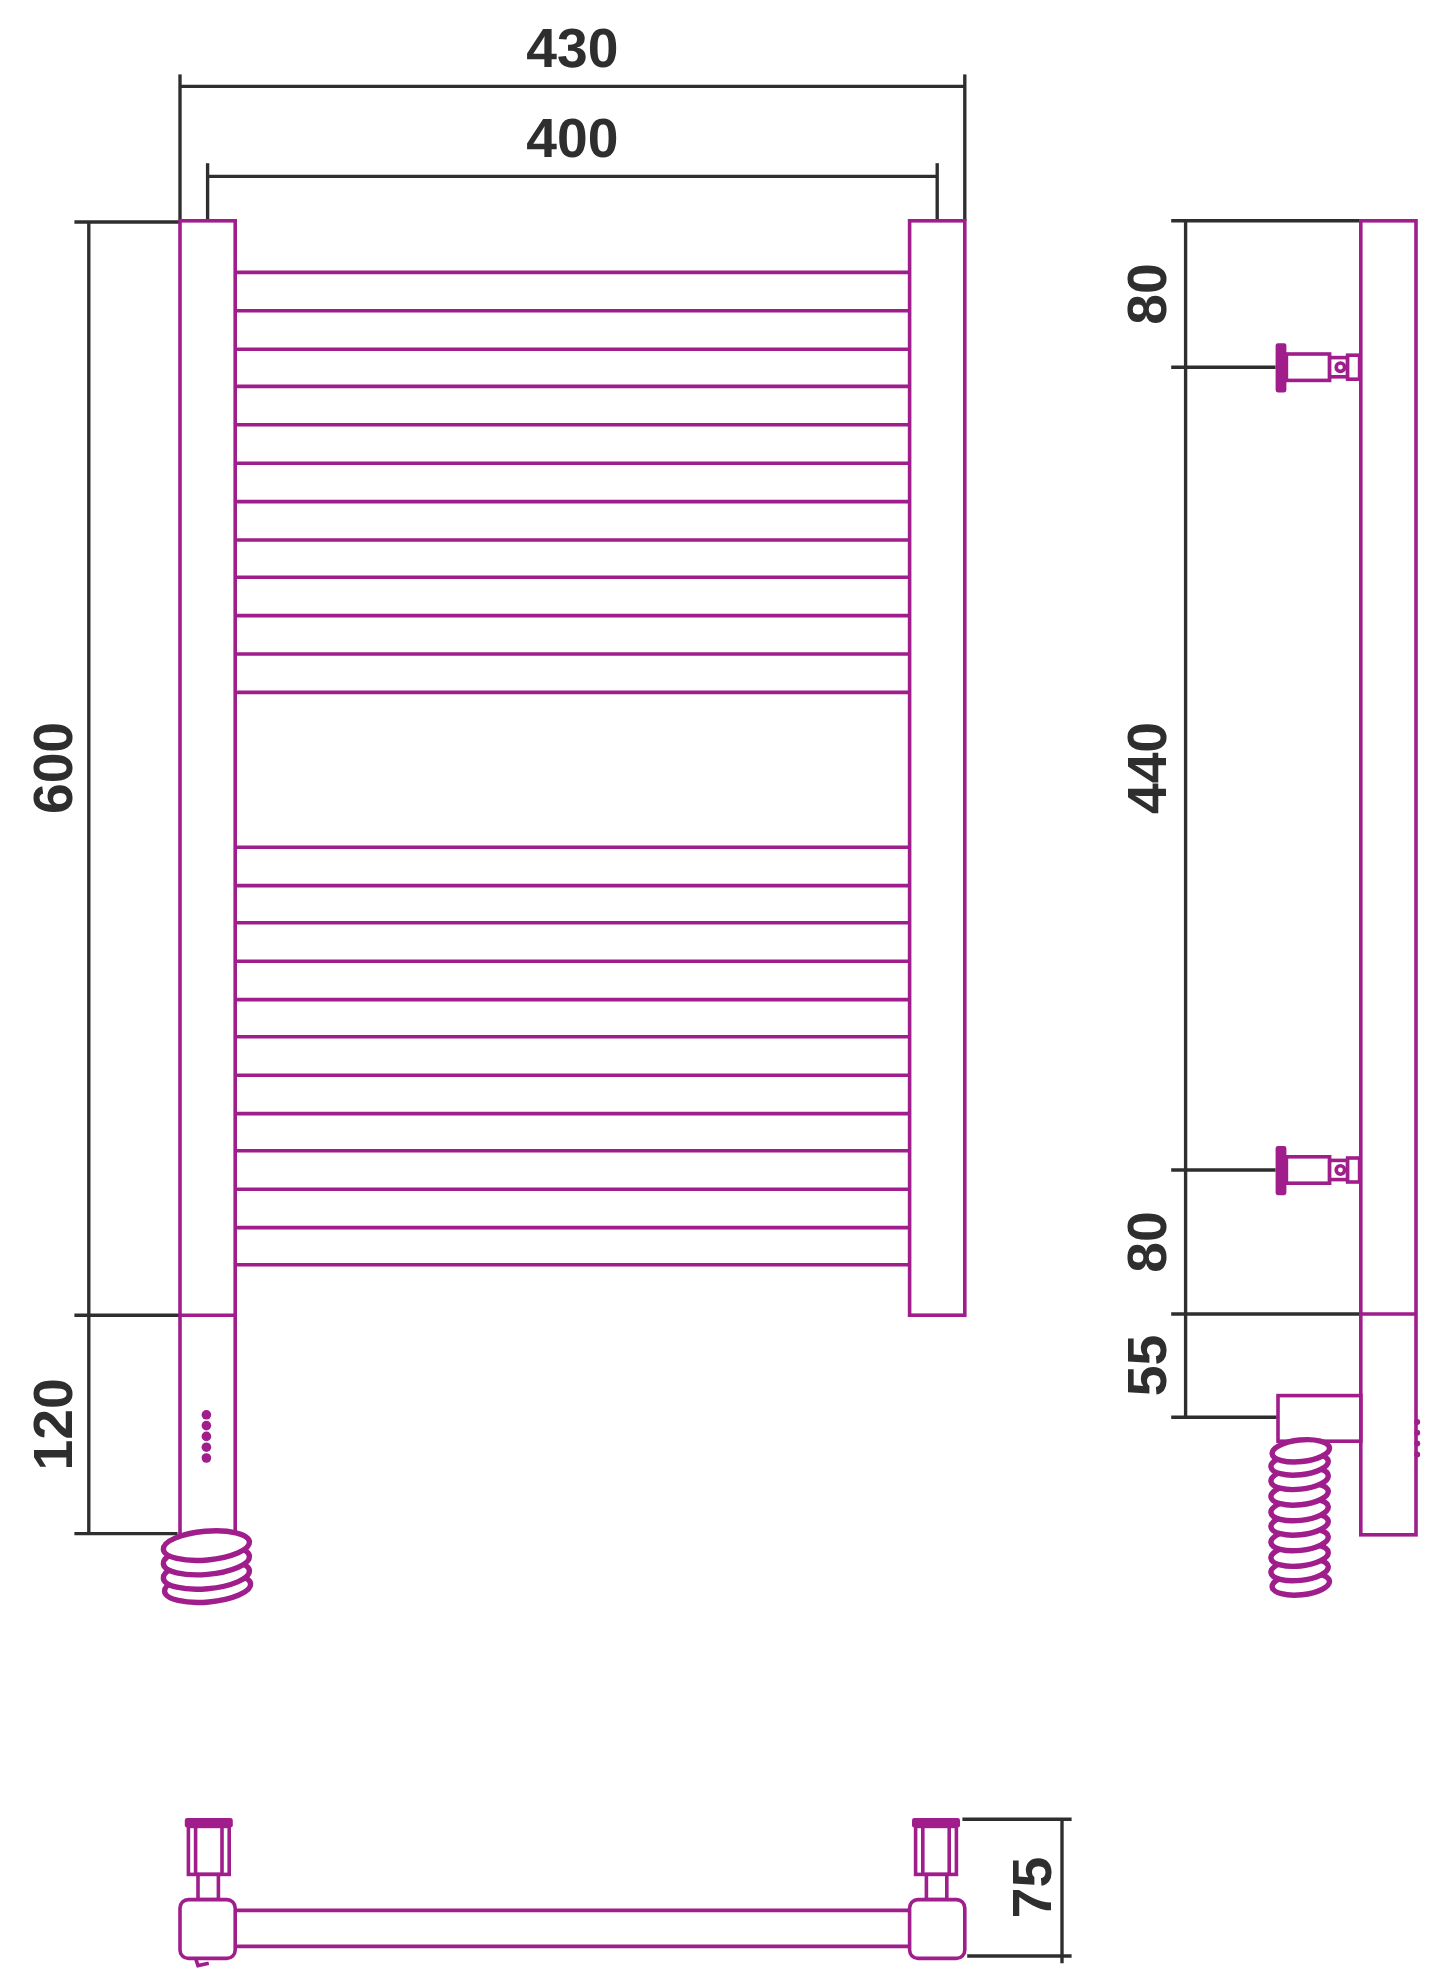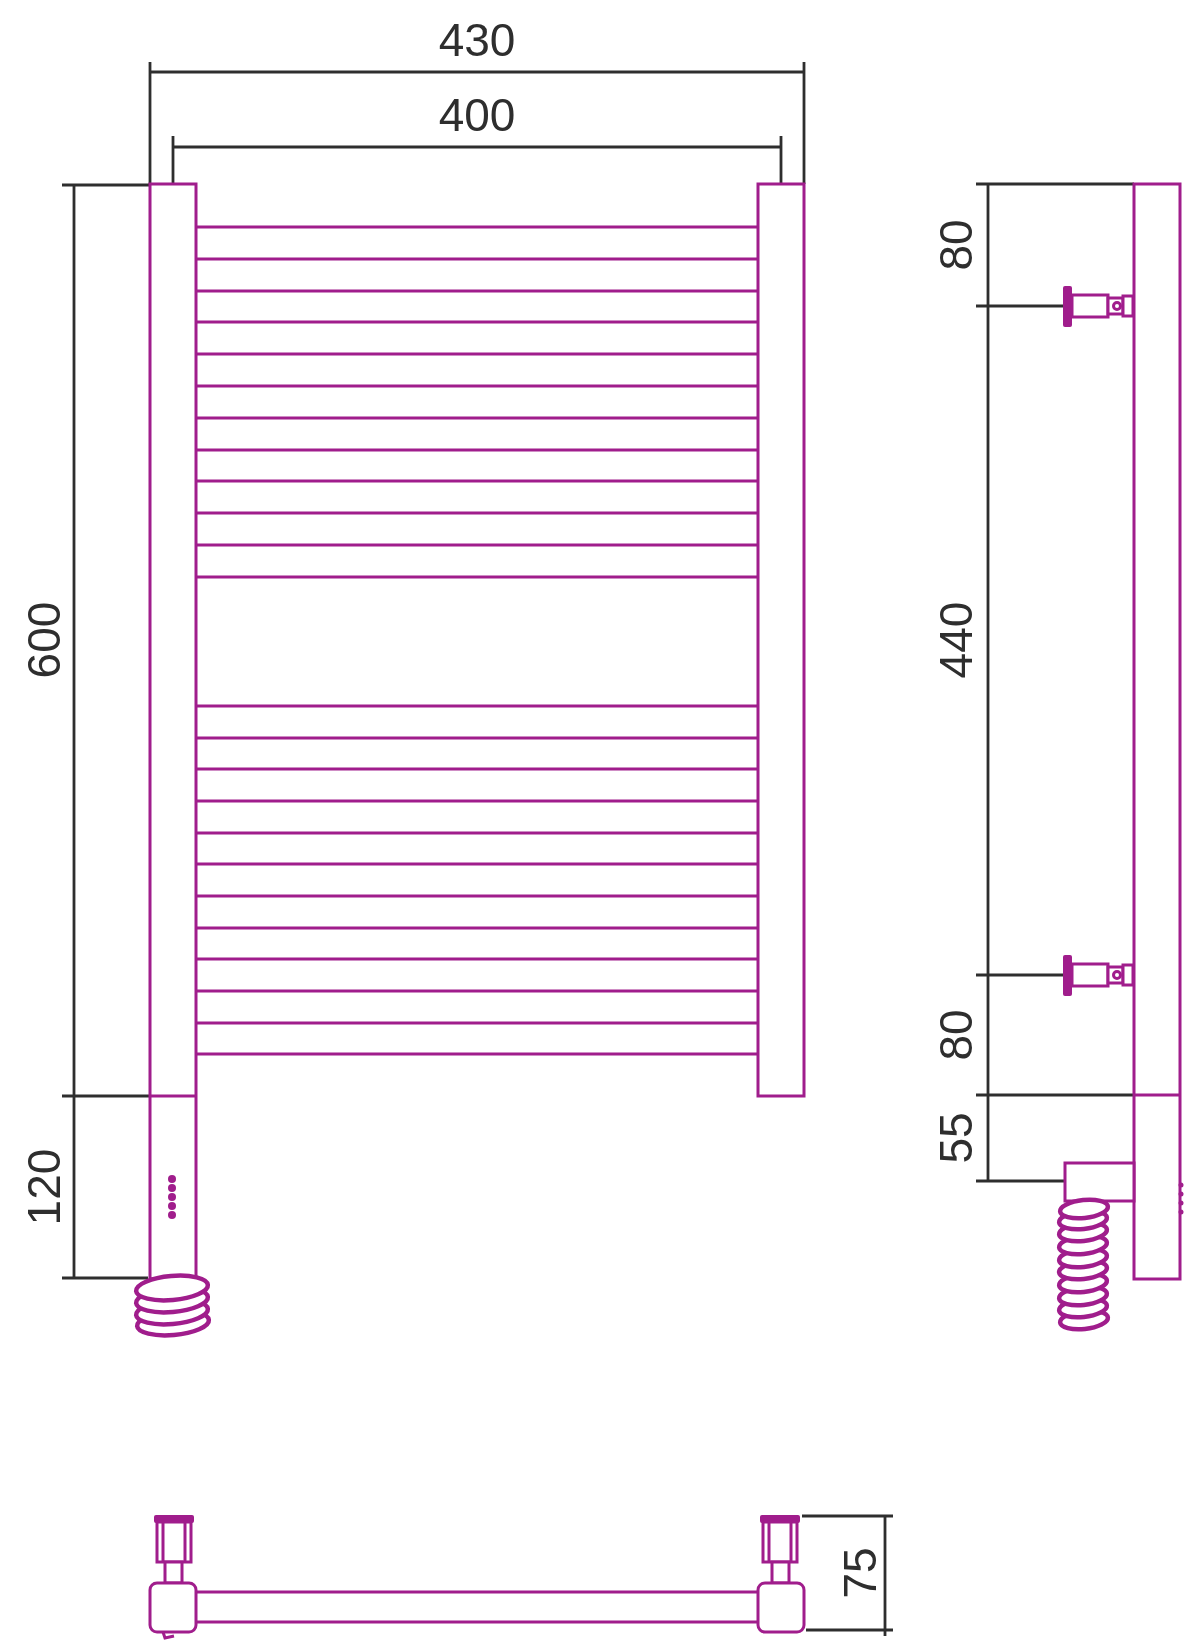--- a/index.html
+++ b/index.html
@@ -1,21 +1,21 @@
 <!DOCTYPE html>
 <html style="--mg: #A01D8C; --ink: #2E2E2E; --bg: #FFFFFF;"><head>
 <meta charset="utf-8">
 <style>
   :root{
     --mg:#A01D8C;
     --ink:#2E2E2E;
     --bg:#FFFFFF;
   }
   html,body{margin:0;padding:0;background:var(--bg);}
-  .stage{width:1200px;height:1651px;background:var(--bg);position:relative;overflow:hidden;}
+  .stage{width:1200px;height:1651px;background:var(--bg);position:relative;overflow:hidden;font-weight:bold;}
   svg{display:block;}
   .m  {stroke:var(--mg);stroke-width:3;fill:none;}
   .mw {stroke:var(--mg);stroke-width:3;fill:#fff;}
   .mc {stroke:var(--mg);stroke-width:4.5;fill:#fff;}
   .mf {fill:var(--mg);stroke:none;}
   .k  {stroke:var(--ink);stroke-width:2.8;fill:none;}
   .lbl{font-family:"Liberation Sans","DejaVu Sans",sans-serif;font-size:46px;fill:var(--ink);}
 </style>
 </head>
 <body>

